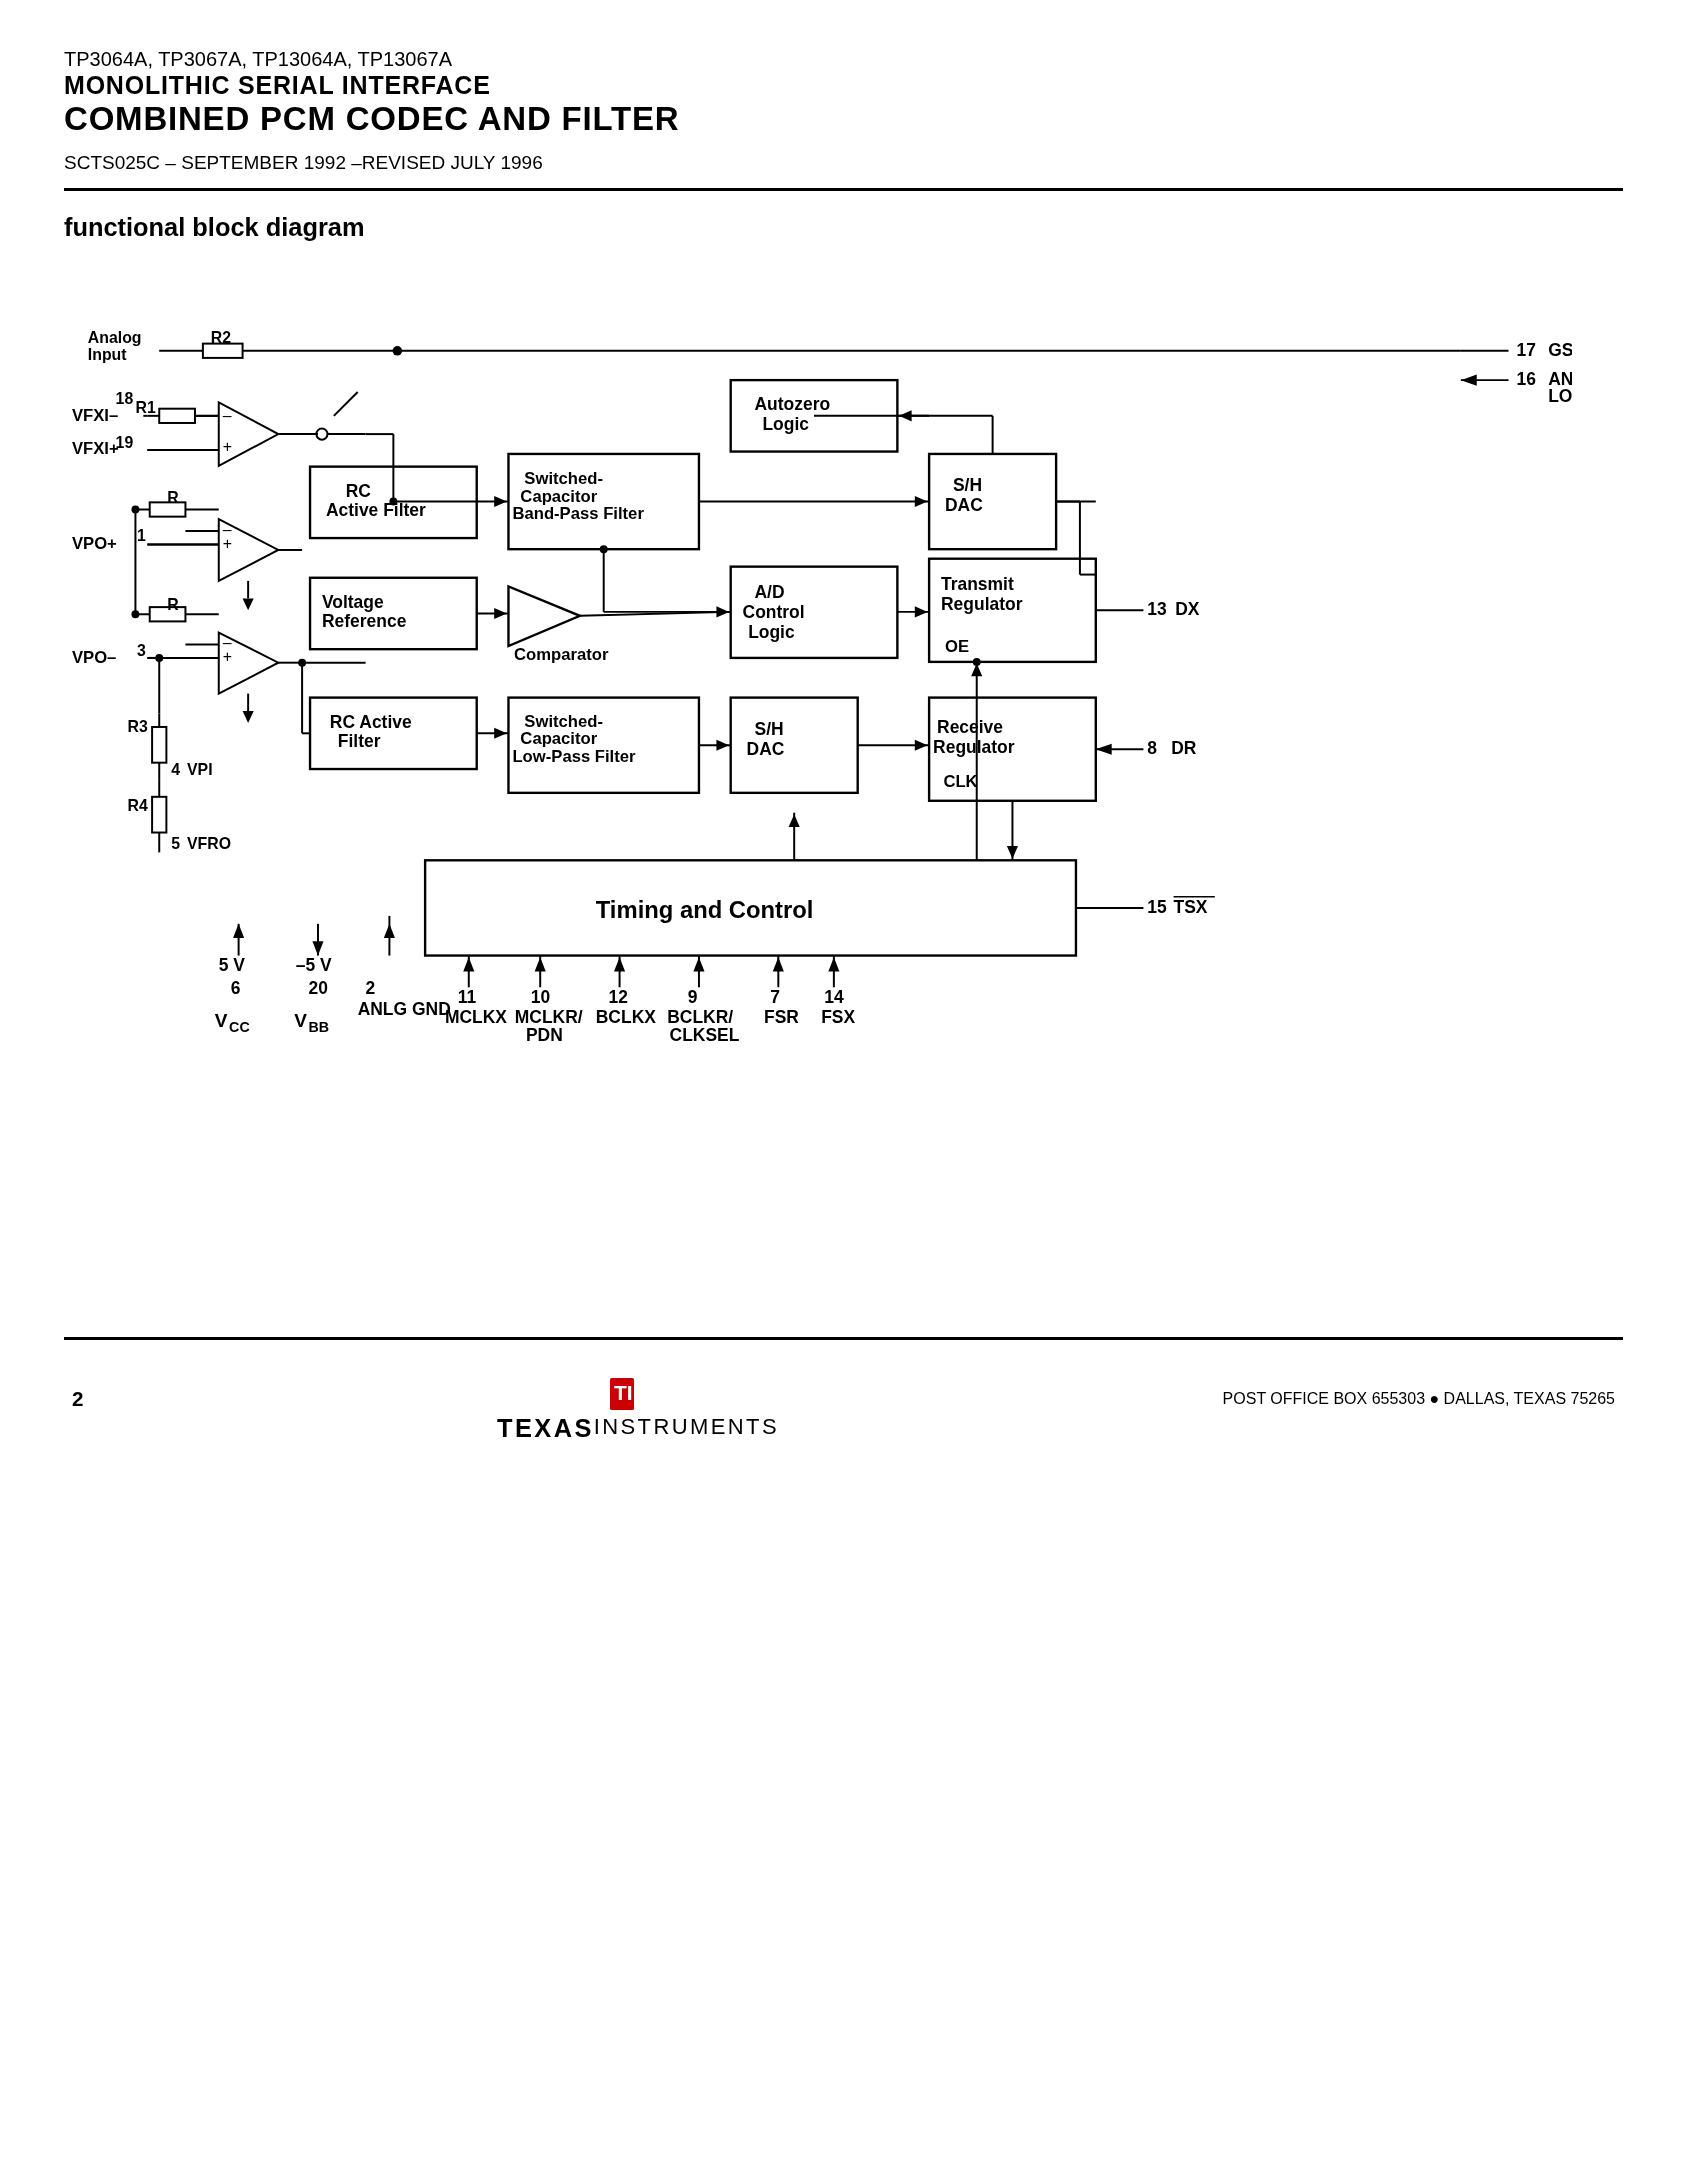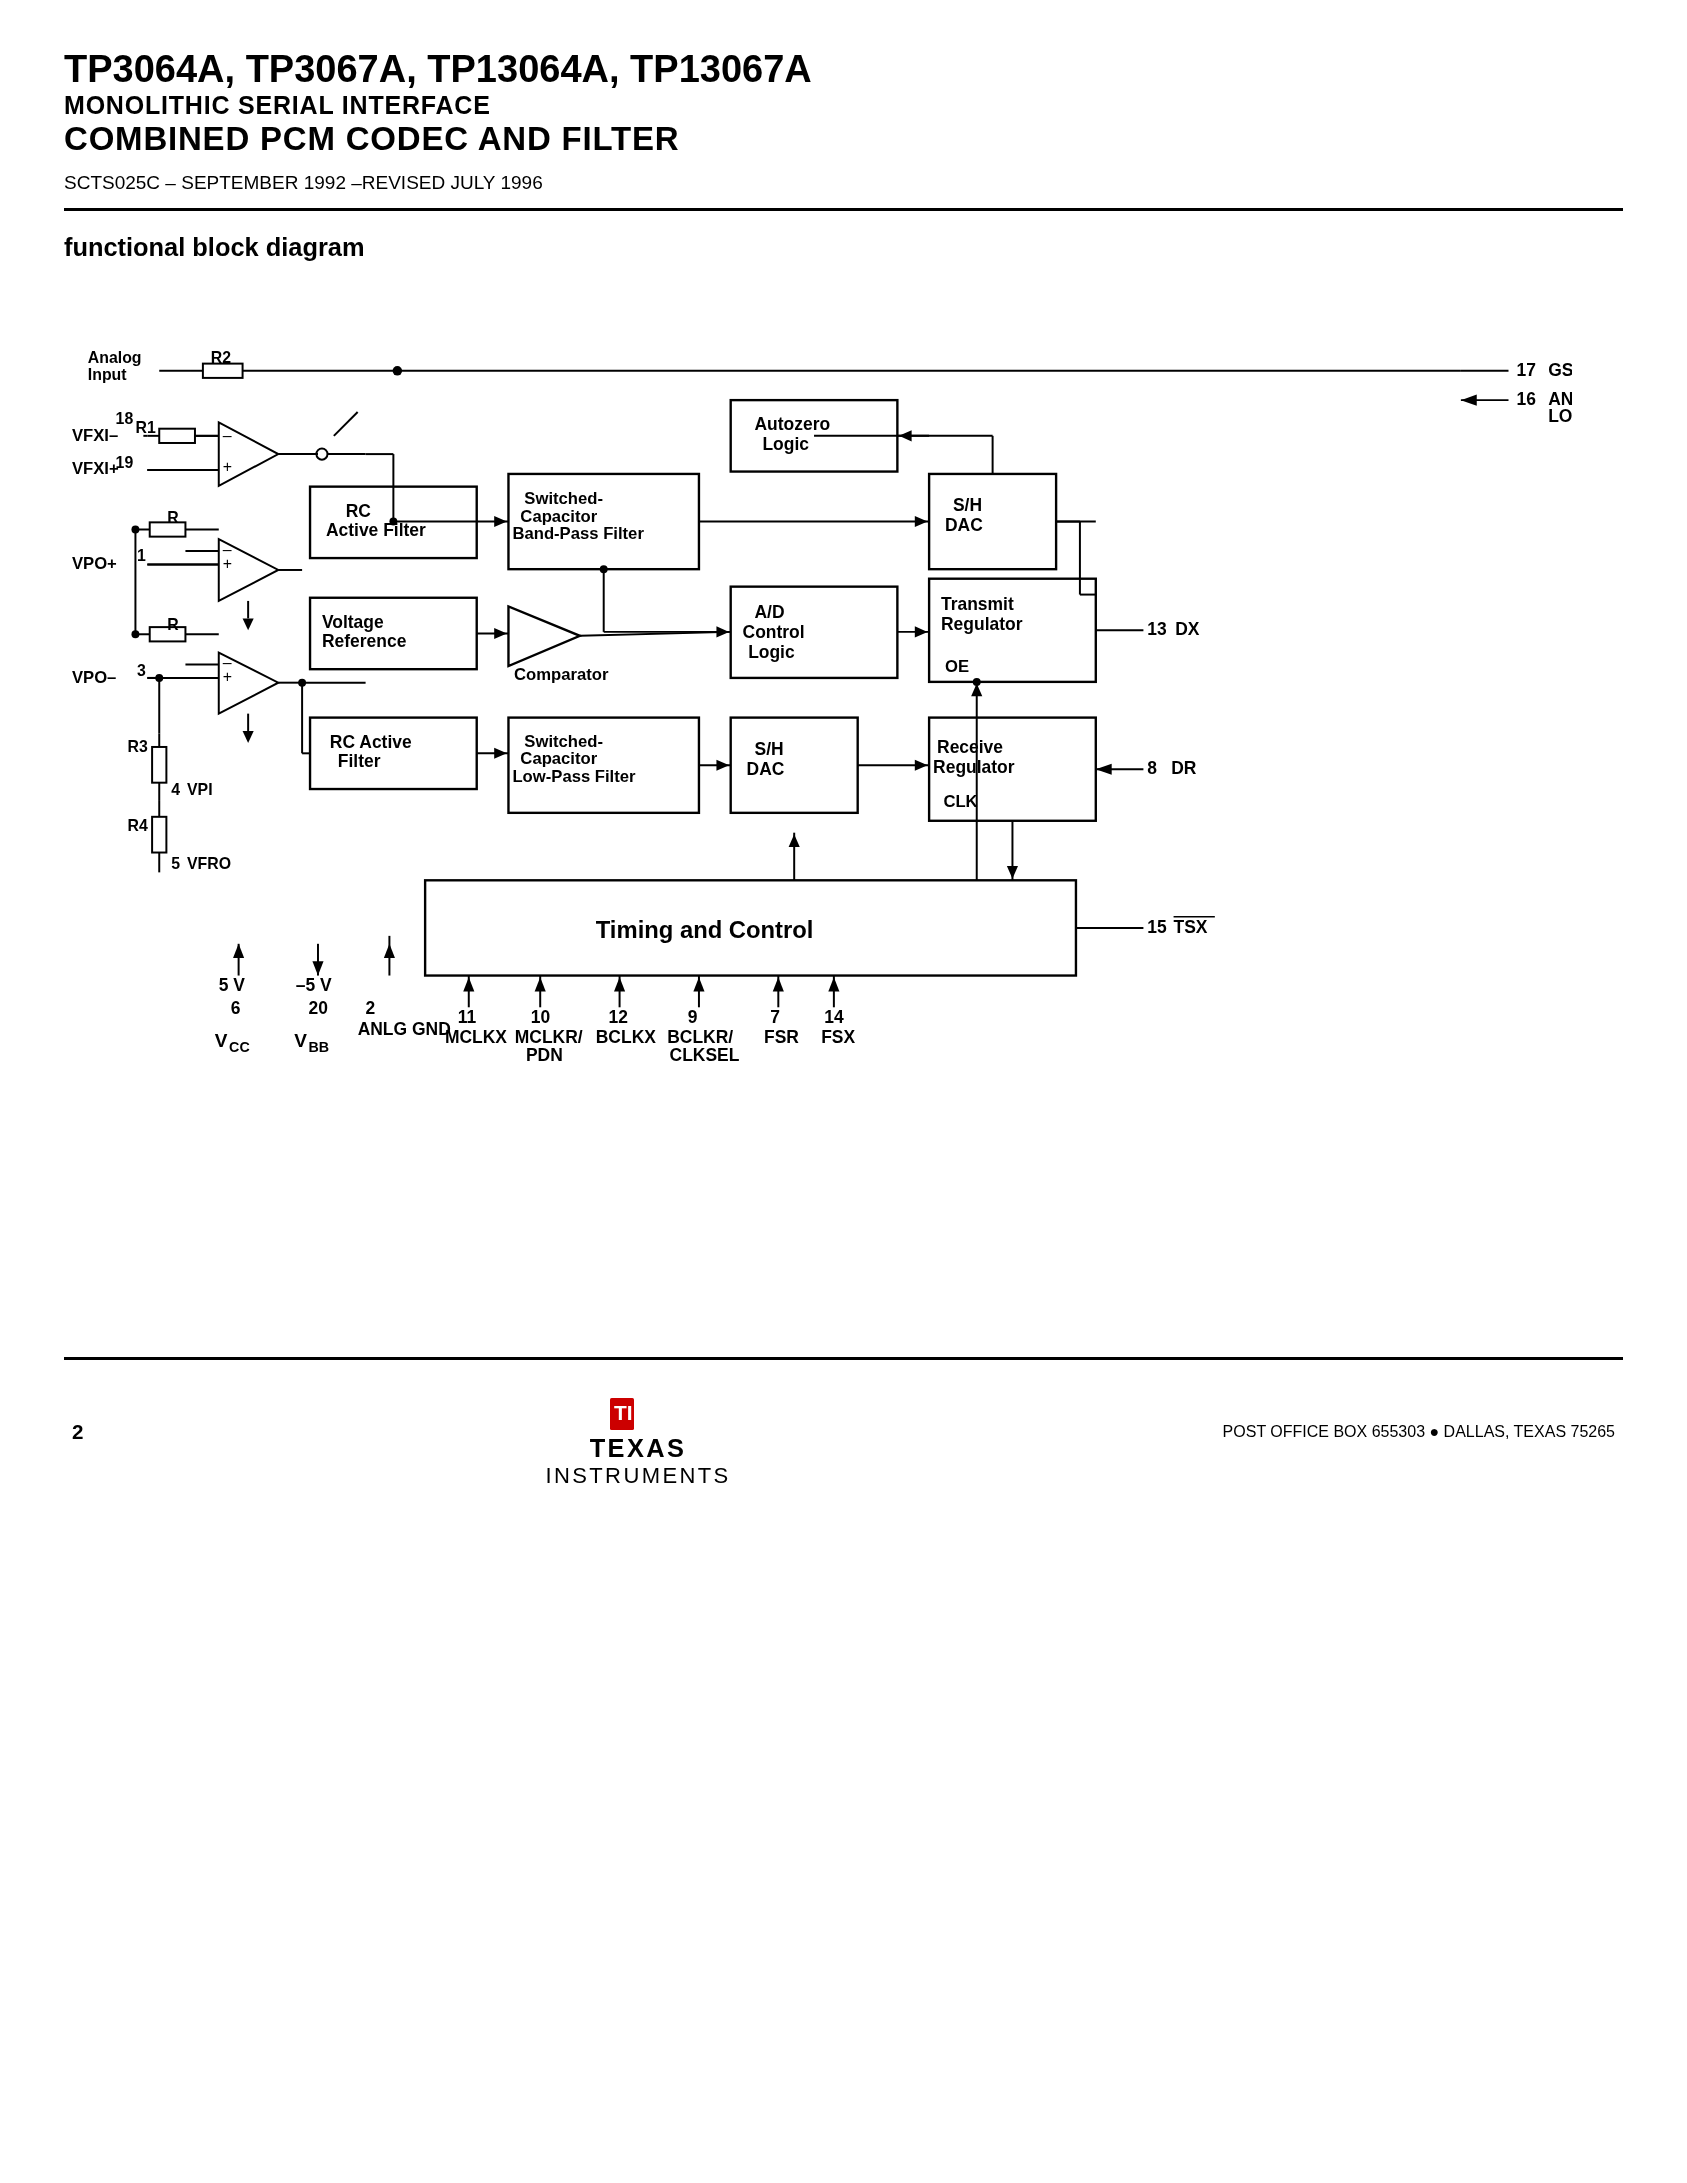--- a/index.html
+++ b/index.html
@@ -11,22 +11,22 @@
       position: relative;
       color: #000;
     }
     .page {
       width: 1687px;
       min-height: 2183px;
       padding: 48px 64px 48px 64px;
       position: relative;
     }
     .header-title-line1 {
-      font-size: 38px;
-      font-weight: bold;
+      font-size: 20px;
+      font-weight: normal;
     }
     .header-title-line2 {
       font-size: 25px;
       font-weight: bold;
       letter-spacing: 0.8px;
     }
     .header-title-line3 {
       font-size: 33px;
       font-weight: bold;
       letter-spacing: 0.8px;
@@ -420,21 +420,21 @@
   <hr class="footer-divider">
 
   <div class="footer-area">
     <div class="footer-page-num">2</div>
     <div class="footer-ti-logo">
 
       <svg width="64" height="40" viewBox="0 0 80 50">
         <rect x="5" y="5" width="30" height="40" fill="#c00" rx="2"></rect>
         <text x="10" y="32" font-size="26" font-weight="bold" fill="#fff">TI</text>
       </svg>
-      <div style="display:flex;flex-direction:column;align-items:center;">
+      <div style="display:flex;flex-direction:row;align-items:flex-start;">
         <span style="font-size:25.4px;font-weight:bold;letter-spacing:2.4px;">TEXAS</span>
         <span style="font-size:22px;font-weight:normal;letter-spacing:2.4px;">INSTRUMENTS</span>
       </div>
     </div>
     <div class="footer-address">POST OFFICE BOX 655303  ●  DALLAS, TEXAS 75265</div>
   </div>
 
 </div>
 
 

